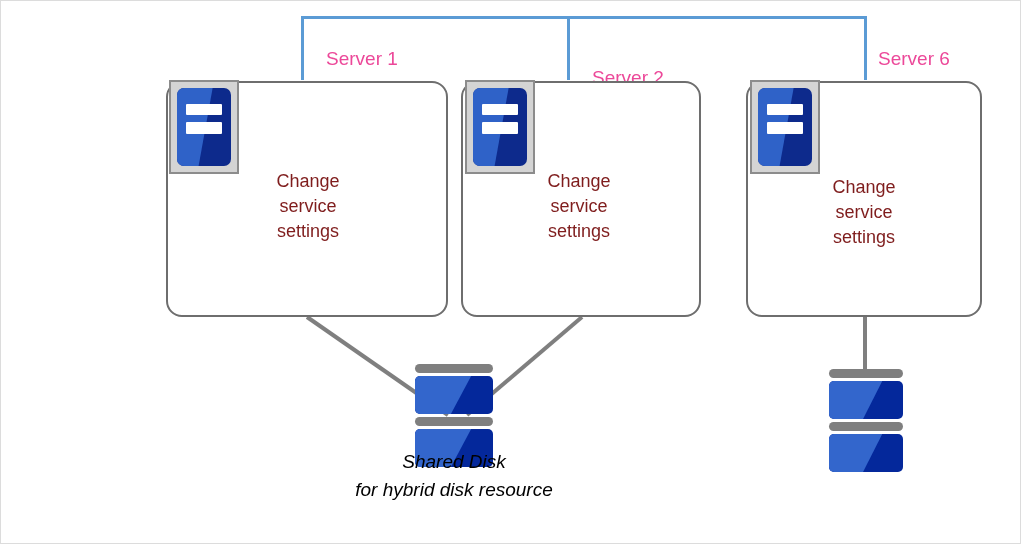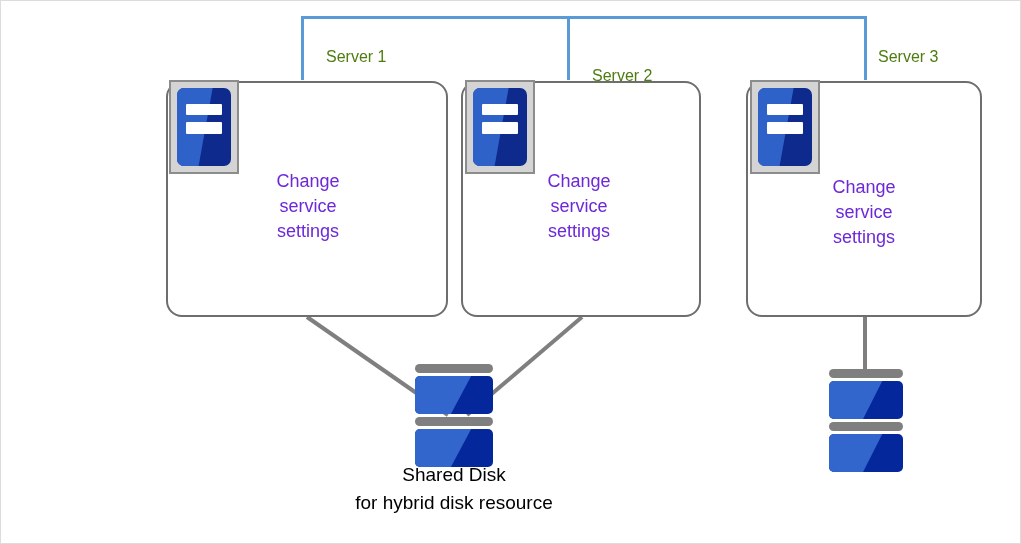--- a/index.html
+++ b/index.html
@@ -26,22 +26,22 @@
     background: #5b9bd5;
   }
   .bracket-v {
     position: absolute;
     background: #5b9bd5;
   }
 
   
   .server-label {
     position: absolute;
-    font-size: 16px;
-    color: #4d7c0f;
+    font-size: 19px;
+    color: #ec4899;
     white-space: nowrap;
     line-height: 1;
   }
 
   
   .server-box {
     position: absolute;
     border: 2px solid #6e6e6e;
     border-radius: 16px;
     background: #ffffff;
@@ -79,21 +79,21 @@
     background: #ffffff;
     border-radius: 1px;
   }
   .server-icon .bar.b1 { top: 20%; }
   .server-icon .bar.b2 { top: 44%; }
 
   
   .box-text {
     position: absolute;
     font-size: 18px;
-    color: #6d28d9;
+    color: #7f1d1d;
     line-height: 25px;
     text-align: center;
     white-space: pre-line;
   }
 
   
   .conn-svg {
     position: absolute;
     top: 0; left: 0;
     width: 1021px;
@@ -140,21 +140,21 @@
 
 <div id="canvas">
 
   <div class="bracket-h" style="left:300px; top:15px; width:566px; height:3px;"></div>
   <div class="bracket-v" style="left:300px; top:15px; width:3px; height:64px;"></div>
   <div class="bracket-v" style="left:566px; top:15px; width:3px; height:64px;"></div>
   <div class="bracket-v" style="left:863px; top:15px; width:3px; height:64px;"></div>
 
   <div class="server-label" style="left:325px; top:48px;">Server 1</div>
   <div class="server-label" style="left:591px; top:48px;margin-top:19px;">Server 2</div>
-  <div class="server-label" style="left:877px; top:48px;">Server 3</div>
+  <div class="server-label" style="left:877px; top:48px;">Server 6</div>
 
   <svg class="conn-svg" viewBox="0 0 1021 544" xmlns="http://www.w3.org/2000/svg">
     <line x1="306" y1="316" x2="447" y2="414" stroke="#7f7f7f" stroke-width="4"></line>
     <line x1="581" y1="316" x2="466" y2="414" stroke="#7f7f7f" stroke-width="4"></line>
     <line x1="864" y1="316" x2="864" y2="372" stroke="#7f7f7f" stroke-width="4"></line>
   </svg>
 
   <div class="server-box" style="left:165px; top:80px; width:282px; height:236px;"></div>
   <div class="server-icon" style="left:168px; top:79px; width:70px; height:94px;">
     <div class="chassis">
@@ -194,21 +194,21 @@
   <div class="disk" style="left:414px; top:363px; width:78px;">
     <div class="rib" style="height:9px;"></div>
     <div class="platter" style="height:38px; margin-top:3px;">
       <div class="light"></div>
     </div>
     <div class="rib" style="height:9px; margin-top:3px;"></div>
     <div class="platter" style="height:38px; margin-top:3px;">
       <div class="light"></div>
     </div>
   </div>
-  <div class="disk-caption" style="left:313px; top:460px; width:280px;">Shared Disk
+  <div class="disk-caption" style="left:313px; top:447px; width:280px;font-style:italic;">Shared Disk
 for hybrid disk resource</div>
 
   <div class="disk" style="left:828px; top:368px; width:74px;">
     <div class="rib" style="height:9px;"></div>
     <div class="platter" style="height:38px; margin-top:3px;">
       <div class="light"></div>
     </div>
     <div class="rib" style="height:9px; margin-top:3px;"></div>
     <div class="platter" style="height:38px; margin-top:3px;">
       <div class="light"></div>

